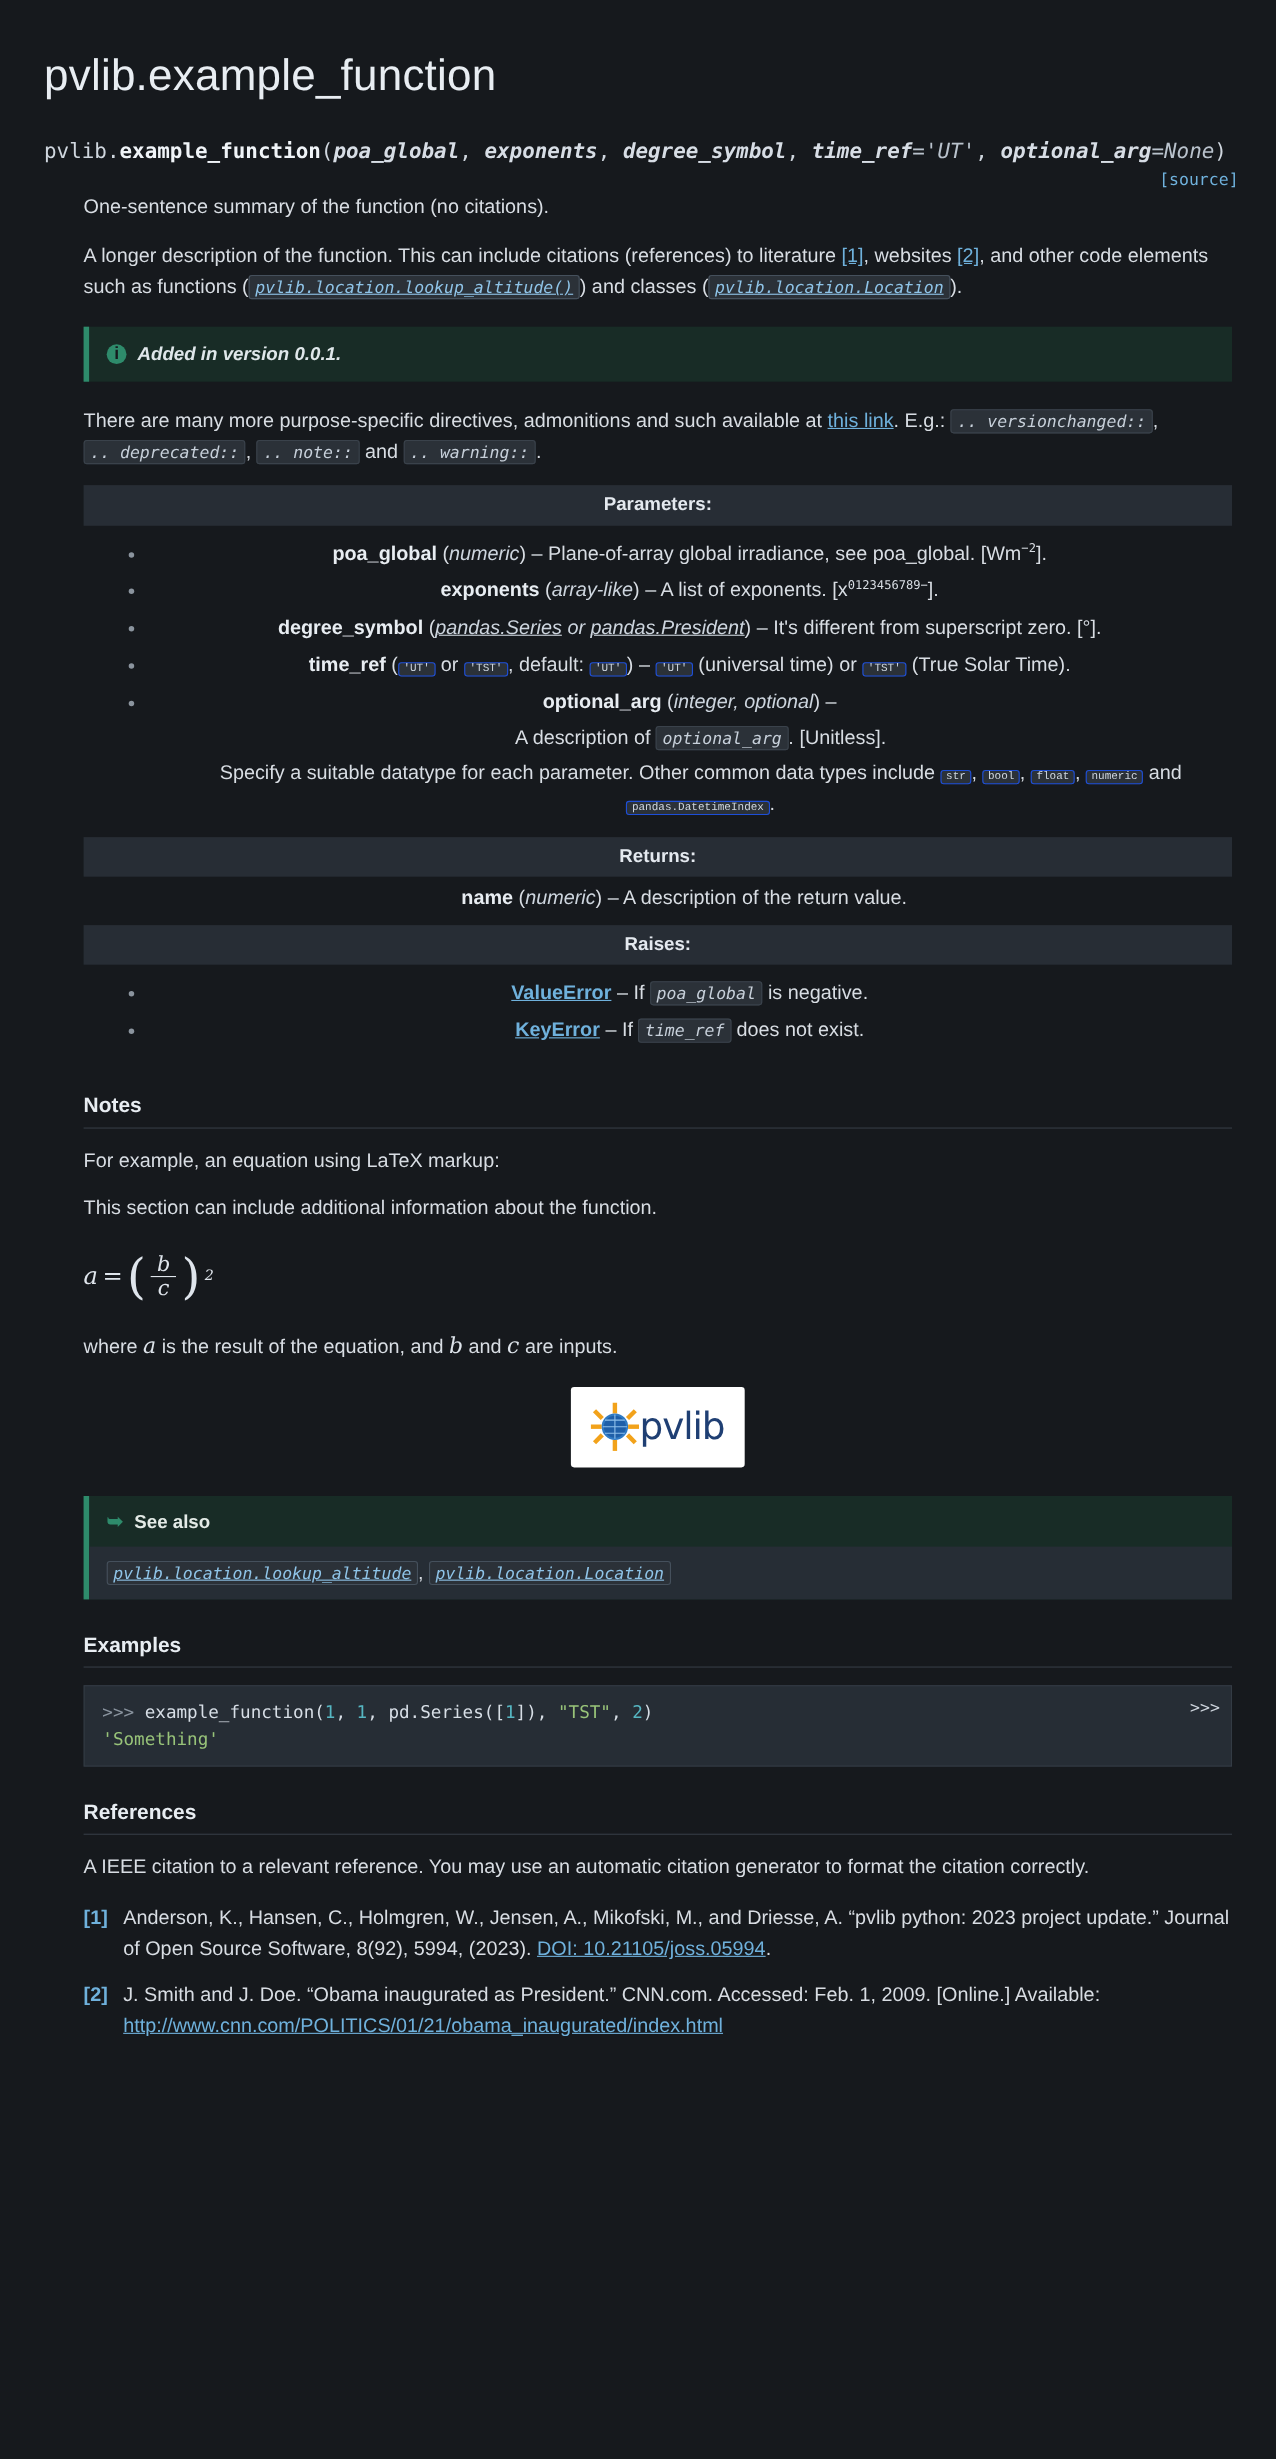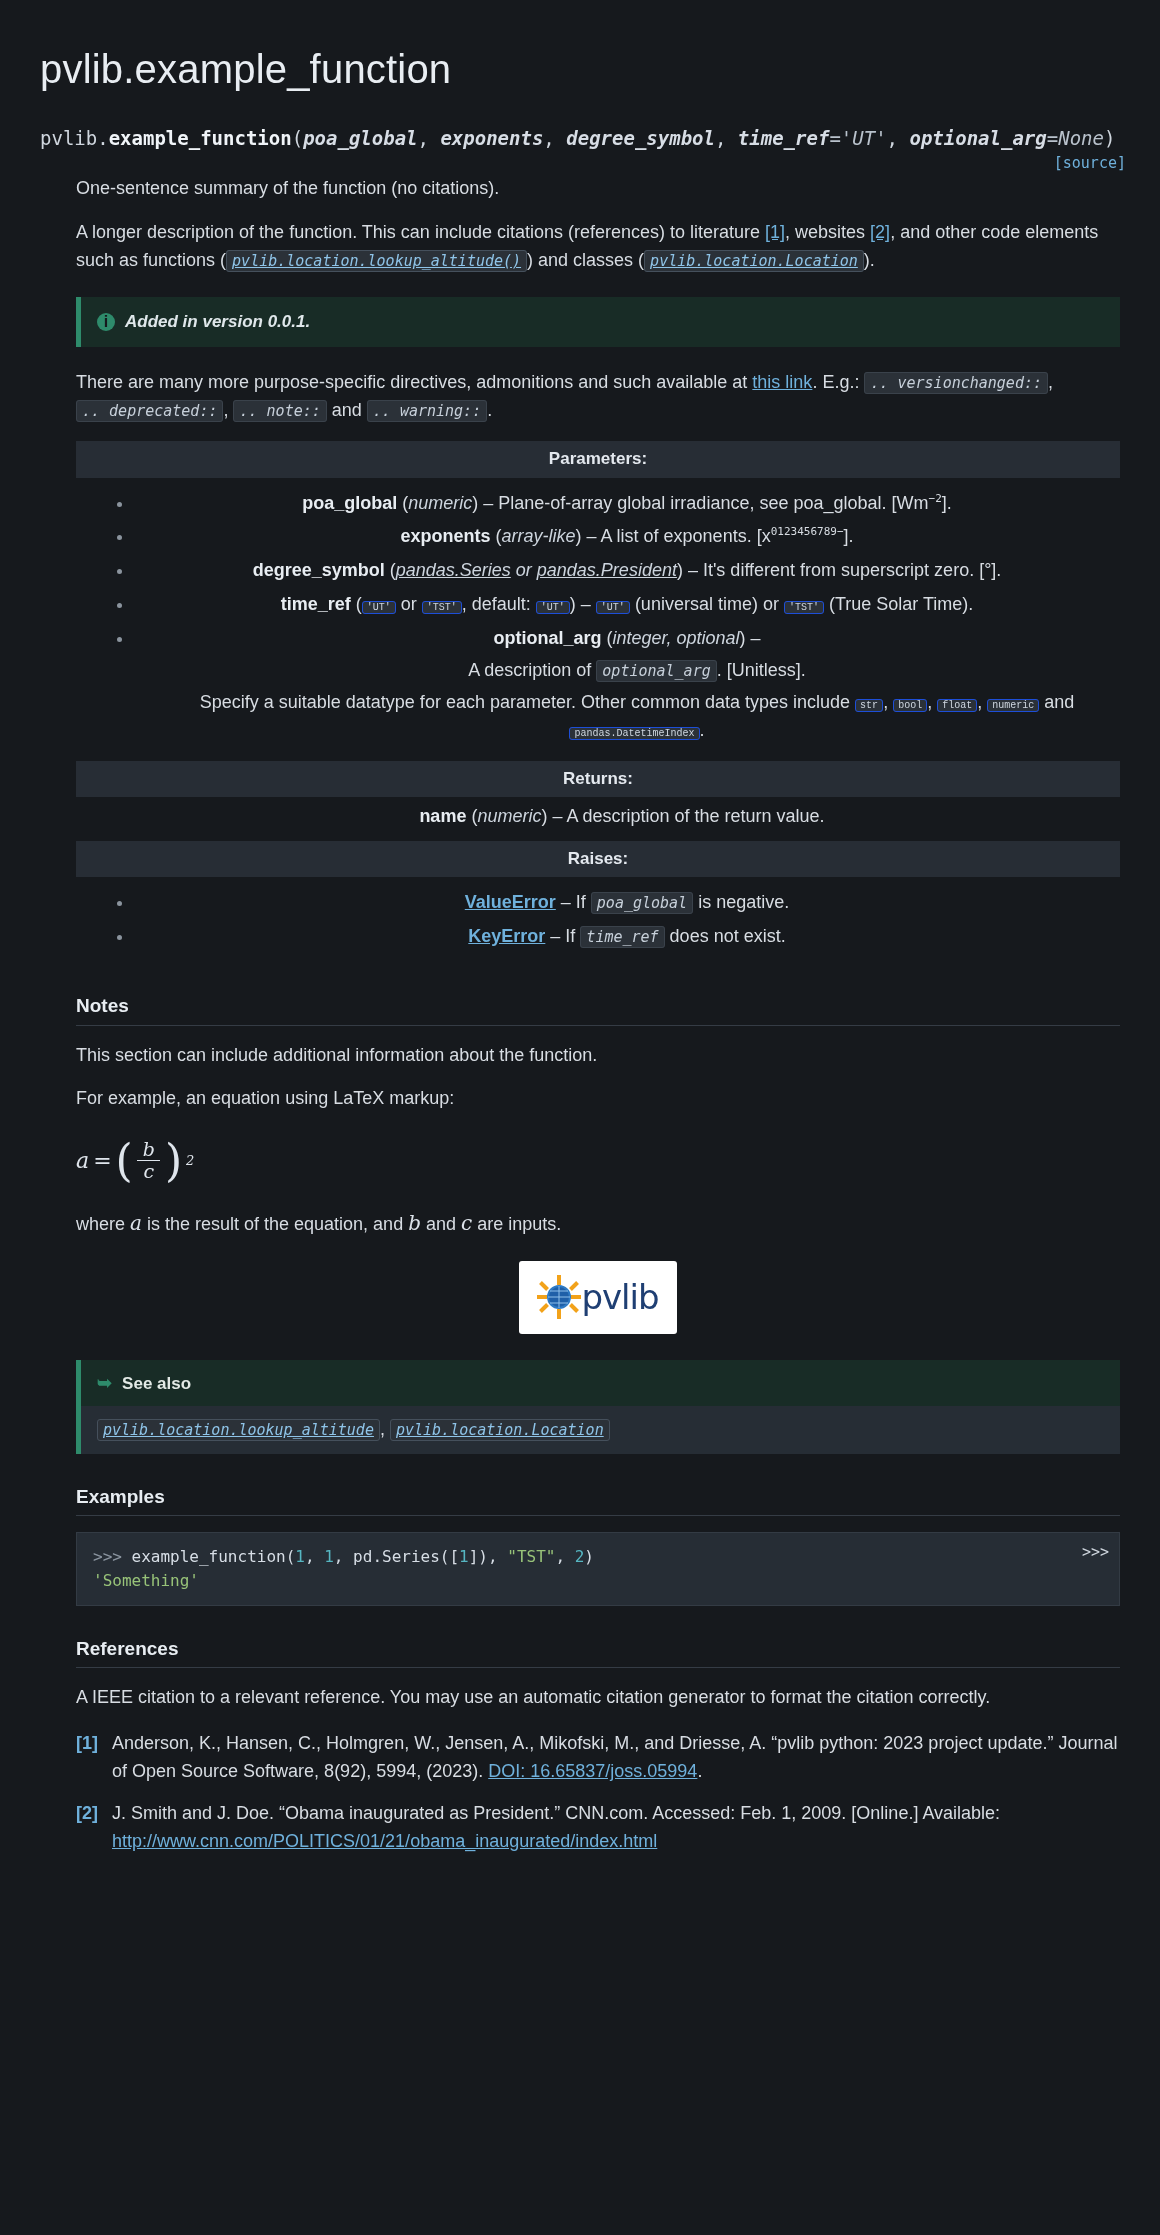--- a/index.html
+++ b/index.html
@@ -315,22 +315,22 @@
           <li>
             <a href="#" class="raise-name">KeyError</a><span> – If </span><span class="code">time_ref</span><span> does not exist.</span>
           </li>
         </ul>
       </div>
 
     </div>
 
     <h2 class="section">Notes</h2>
 
+    <p>For example, an equation using LaTeX markup:</p>
     <p>This section can include additional information about the function.</p>
-    <p>For example, an equation using LaTeX markup:</p>
 
     <div class="equation">
       <span>a</span>
       <span>=</span>
       <span class="paren">(</span>
       <span class="frac">
         <span class="num">b</span>
         <span class="den">c</span>
       </span>
       <span class="paren">)</span>
@@ -379,21 +379,21 @@
     <div class="doctest"><span class="copy-prompt">&gt;&gt;&gt;</span><span class="prompt">&gt;&gt;&gt; </span><span>example_function(</span><span class="num">1</span><span>, </span><span class="num">1</span><span>, </span><span>pd.Series([</span><span class="num">1</span><span>]), </span><span class="str">"TST"</span><span>, </span><span class="num">2</span><span>)</span>
 <span class="out">'Something'</span></div>
 
     <h2 class="section">References</h2>
 
     <p>A IEEE citation to a relevant reference. You may use an automatic citation generator to format the citation correctly.</p>
 
     <div class="refs">
       <div class="ref-row">
         <span class="ref-label">[1]</span>
-        <span class="ref-text"><span>Anderson, K., Hansen, C., Holmgren, W., Jensen, A., Mikofski, M., and Driesse, A. “pvlib python: 2023 project update.” Journal of Open Source Software, 8(92), 5994, (2023). </span><a href="#">DOI: 16.65837/joss.05994</a><span>.</span></span>
+        <span class="ref-text"><span>Anderson, K., Hansen, C., Holmgren, W., Jensen, A., Mikofski, M., and Driesse, A. “pvlib python: 2023 project update.” Journal of Open Source Software, 8(92), 5994, (2023). </span><a href="#">DOI: 10.21105/joss.05994</a><span>.</span></span>
       </div>
       <div class="ref-row">
         <span class="ref-label">[2]</span>
         <span class="ref-text"><span>J. Smith and J. Doe. “Obama inaugurated as President.” CNN.com. Accessed: Feb. 1, 2009. [Online.] Available: </span><a href="#">http://www.cnn.com/POLITICS/01/21/obama_inaugurated/index.html</a><span></span></span>
       </div>
     </div>
 
   </div>
 </div>
 

